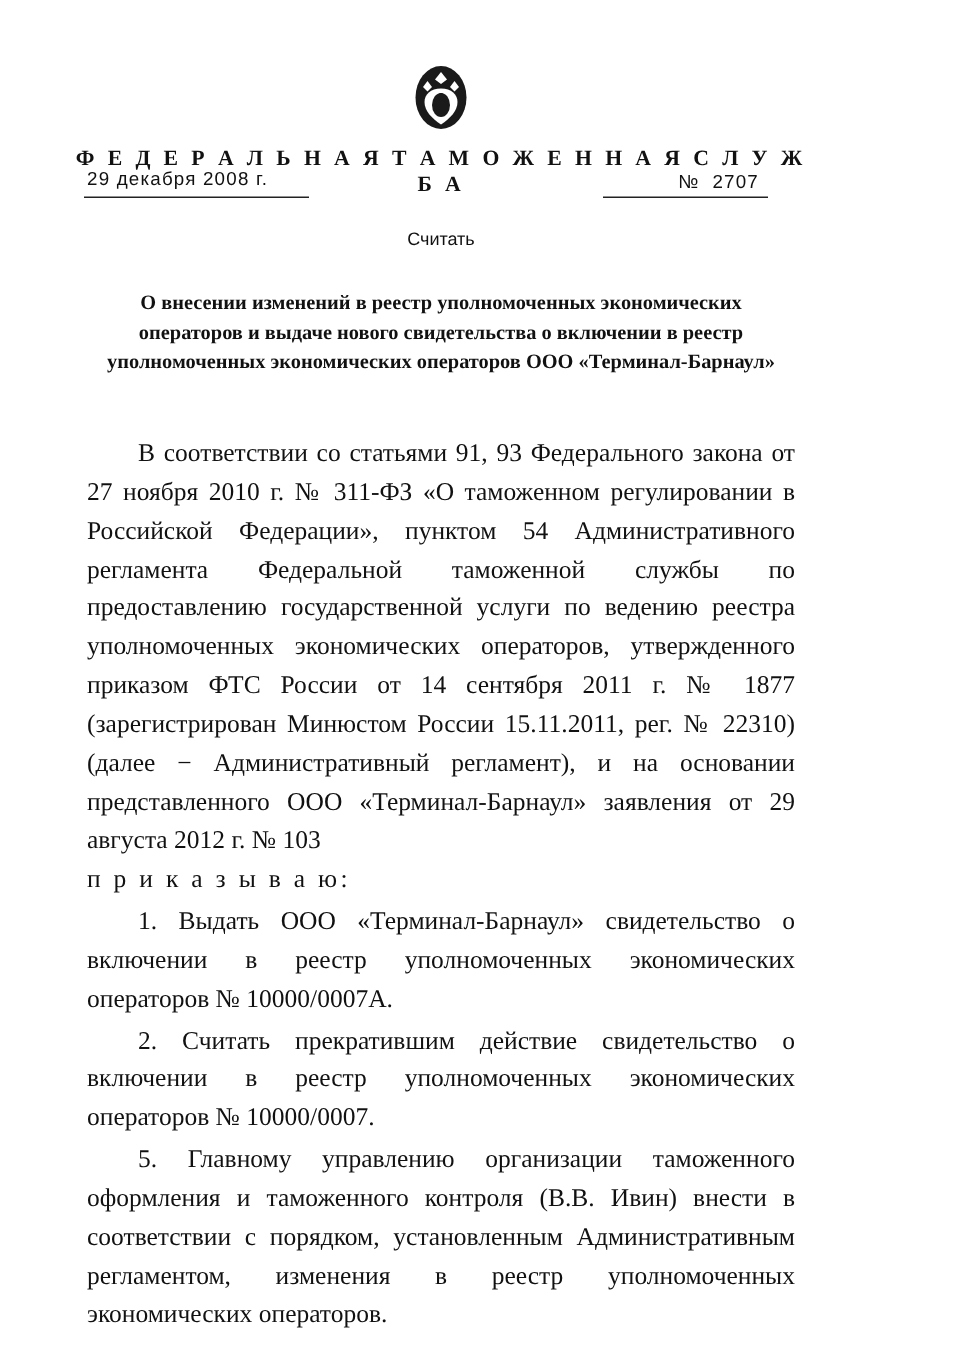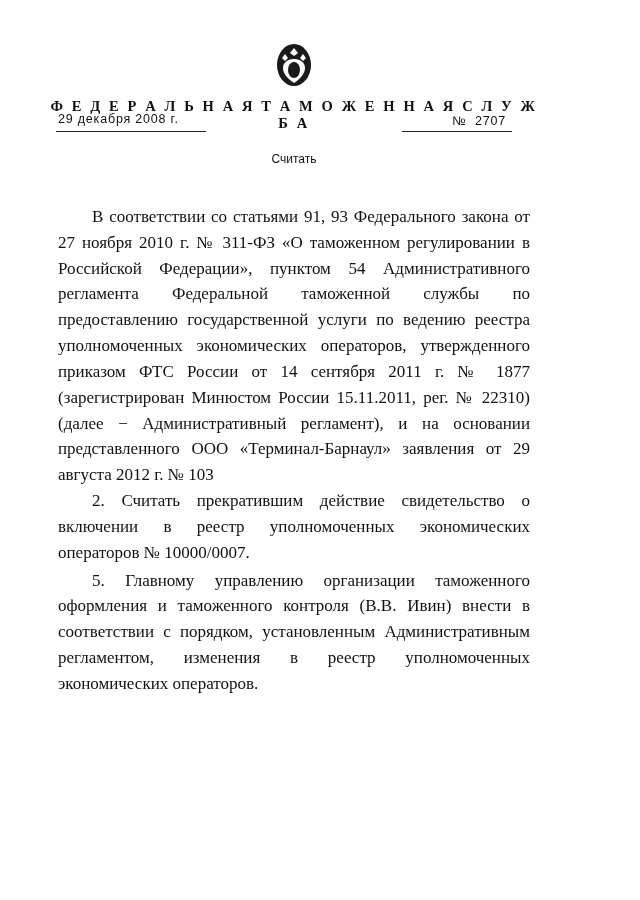--- a/index.html
+++ b/index.html
@@ -178,21 +178,24 @@
     <span class="doc-date">29 декабря 2008 г.</span>
     <span class="date-rule"></span>
     <span class="doc-number">
       <span>№</span>&nbsp;&nbsp;<span>2707</span>
     </span>
     <span class="num-rule"></span>
   </div>
 
   <div class="city">Считать</div>
 
+  <div class="subject">О внесении изменений в реестр  уполномоченных экономических операторов и выдаче  нового  свидетельства о включении в реестр уполномоченных экономических операторов ООО «Терминал-Барнаул»</div>
 
   <div class="body">
     <p class="tight">В соответствии со статьями 91, 93 Федерального закона от 27 ноября 2010 г. № 311-ФЗ «О таможенном регулировании в Российской Федерации», пунктом 54 Административного регламента Федеральной таможенной службы по предоставлению государственной услуги по ведению реестра уполномоченных экономических операторов, утвержденного приказом ФТС России от 14 сентября 2011 г. № 1877 (зарегистрирован Минюстом России 15.11.2011, рег. № 22310) (далее − Административный регламент), и на основании представленного ООО «Терминал-Барнаул»   заявления от 29 августа   2012 г.   № 103</p>
+    <p class="spaced" style="text-indent:0">п р и к а з ы в а ю:</p>
+    <p>1. Выдать ООО «Терминал-Барнаул»  свидетельство о включении  в реестр уполномоченных экономических операторов № 10000/0007А.</p>
     <p>2. Считать прекратившим действие свидетельство о включении в реестр уполномоченных экономических операторов № 10000/0007.</p>
     <p>5. Главному управлению организации таможенного оформления и таможенного контроля (В.В. Ивин) внести в соответствии с порядком, установленным Административным регламентом, изменения в реестр уполномоченных экономических операторов.</p>
   </div>
 
 
 </div>
 
 </body></html>

